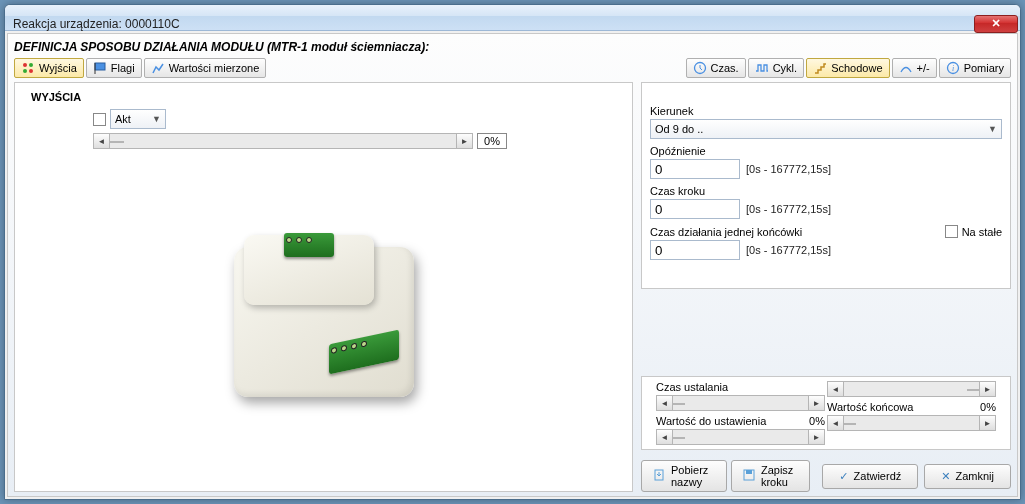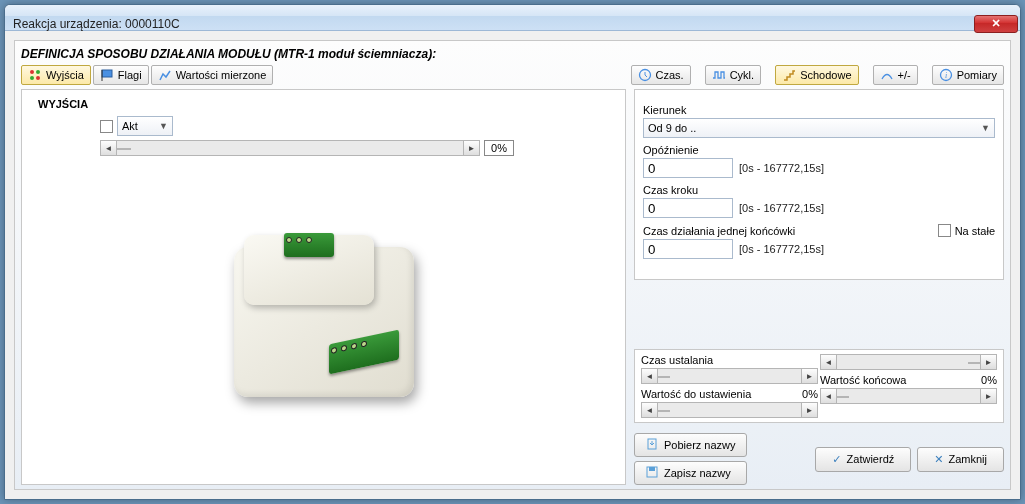--- a/index.html
+++ b/index.html
@@ -44,40 +44,40 @@
     font-weight: bold;
     cursor: pointer;
   }
   .content {
     flex: 1;
     background: linear-gradient(to bottom, #fdfdfd, #e8eef5);
     padding: 4px 6px;
     display: flex;
     flex-direction: column;
     border: 1px solid #c8c8c8;
-    margin: 9px;
+    margin: 2px;
   }
   .heading {
     font-weight: bold;
     font-style: italic;
     font-size: 12px;
     padding: 2px 0 4px 0;
   }
   .top-row {
     display: flex;
     gap: 6px;
     align-items: flex-start;
   }
   .tabs {
     display: flex;
     gap: 2px;
   }
   .tabs-right {
     display: flex;
-    gap: 14px;
+    gap: 2px;
     margin-left: auto;
     align-items: center;
   }
   .tab {
     display: flex;
     align-items: center;
     gap: 4px;
     padding: 2px 6px;
     border: 1px solid #b0b0b0;
     background: linear-gradient(to bottom, #fefefe, #e6e6e6);
@@ -107,21 +107,21 @@
   }
   .right-panel {
     width: 370px;
     display: flex;
     flex-direction: column;
     gap: 6px;
   }
   .group {
     background: #fff;
     border: 1px solid #c8c8c8;
-    padding: 14px 8px;
+    padding: 22px 8px;
   }
   .label { margin-bottom: 2px; }
   .select {
     width: 100%;
     height: 20px;
     border: 1px solid #aabacd;
     background: linear-gradient(to bottom, #fff, #eef1f6);
     display: flex;
     align-items: center;
     padding: 0 4px;
@@ -137,21 +137,21 @@
     background: #fff;
   }
   .row { display: flex; align-items: center; gap: 6px; margin-bottom: 6px; }
   .hint { color: #222; }
   .checkbox { width:13px; height:13px; border:1px solid #888; background:#fff; display:inline-block; vertical-align:middle; }
   .two-col {
     display: flex;
     gap: 2px;
     background: #fff;
     border: 1px solid #c8c8c8;
-    padding: 4px 6px;
+    padding: 4px 14px;
   }
   .col { flex: 1; }
   .col-head { display:flex; justify-content:space-between; margin-bottom:2px; }
   .h-scroll {
     display: flex;
     align-items: center;
     height: 16px;
     border: 1px solid #b5b5b5;
     background: #eaeaea;
   }
@@ -425,38 +425,38 @@
               <div class="btn">◄</div>
               <div class="track">
                   <div class="thumb" style="left:0;width:12px"></div>
                 </div>
               <div class="btn">►</div>
             </div>
           </div>
         </div>
 
         <div class="btns-row">
-          <div style="display:flex; flex-direction:column; gap:4px">
+          <div style="display:flex; flex-direction:row; gap:4px">
             <div class="btn-main">
               <span>
                 <svg width="14" height="14">
                     <rect x="3" y="2" width="8" height="10" fill="none" stroke="#5aa0d8"></rect>
                     <path d="M7 4 V8 M5 6 L7 8 L9 6" stroke="#5aa0d8" fill="none"></path>
                   </svg>
               </span>
               <span>Pobierz nazwy</span>
             </div>
             <div class="btn-main">
               <span>
                 <svg width="14" height="14">
                     <rect x="2" y="2" width="10" height="10" fill="none" stroke="#5aa0d8"></rect>
                     <rect x="4" y="2" width="6" height="4" fill="#5aa0d8"></rect>
                   </svg>
               </span>
-              <span>Zapisz nazwy</span>
+              <span>Zapisz kroku</span>
             </div>
           </div>
           <div style="flex:1"></div>
           <div class="btn-main" style="padding:5px 16px">
             <span style="color:#3a7fbd">✓</span>
             <span>Zatwierdź</span>
           </div>
           <div class="btn-main" style="padding:5px 16px">
             <span style="color:#3a7fbd">✕</span>
             <span>Zamknij</span>

